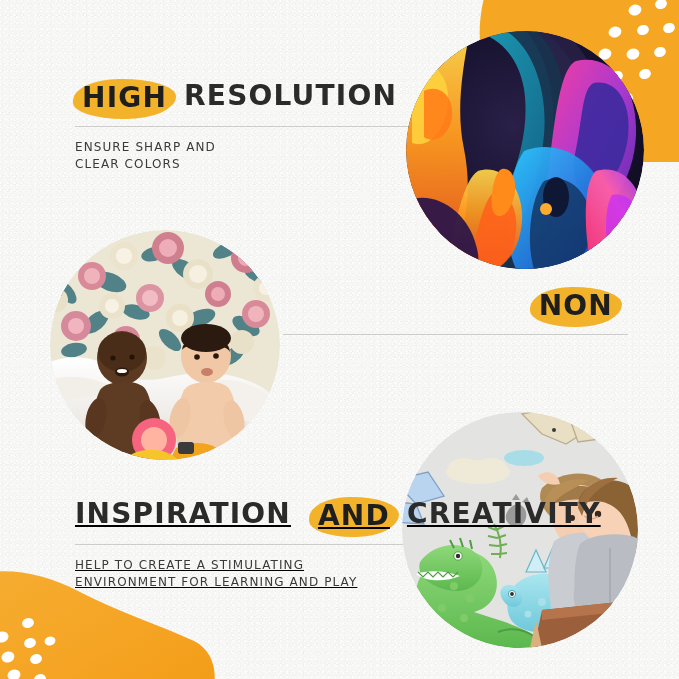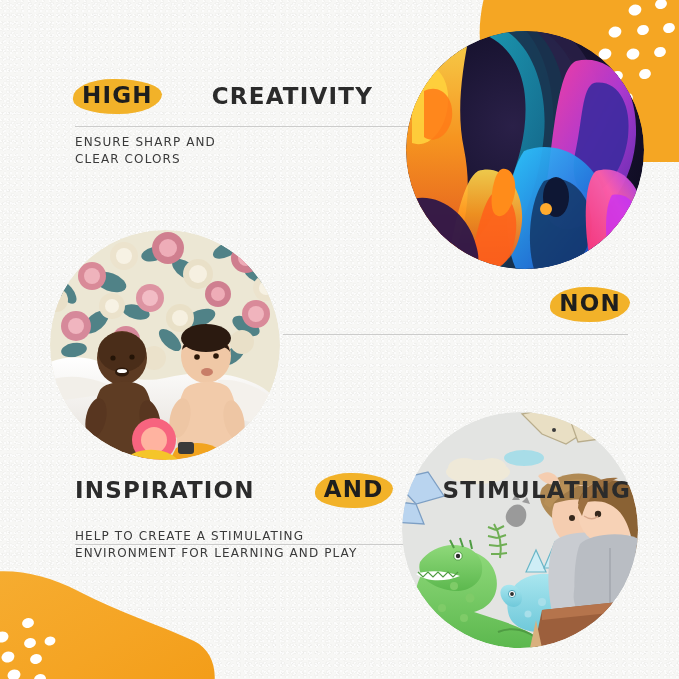--- a/index.html
+++ b/index.html
@@ -42,28 +42,27 @@
     overflow:hidden;
     z-index:4;
   }
   .photo-circle svg{ display:block; width:100%; height:100%; }
 
   
   .feature{ position:absolute; z-index:5; }
   .feature-title{
     font-family:"DejaVu Sans", sans-serif;
     font-weight:700;
-    font-size:23px;
+    font-size:28px;
     letter-spacing:1.2px;
     color:#2b2b2b;
     white-space:nowrap;
     line-height:1;
     display:flex;
-    align-items:center;
-    gap:42px;
+    align-items:flex-start;
   }
   .hl{
     position:relative;
     display:inline-block;
     padding:2px 7px 3px 7px;
     color:#1e1e1e;
     z-index:1;
   }
   .hl::before{
     content:"";
@@ -440,38 +439,38 @@
         <path d="M140,198 L236,188 L236,236 L132,236 Z" fill="#9c5f3c"></path>
         <path d="M140,198 L236,188 L236,198 L140,208 Z" fill="#b5744c"></path>
         <path d="M134,208 L140,236 L128,236 Z" fill="#d9b07e"></path>
       </g>
     </svg>
   </div>
 
   <div class="feature" style="left:75px; top:82px; width:320px;">
     <div class="feature-title">
       <span class="hl">HIGH</span>
-      <span style="margin-left:10px;">CREATIVITY</span>
+      <span style="margin-left:10px;">RESOLUTION</span>
     </div>
     <div class="divider" style="visibility:hidden;"></div>
     <div class="feature-desc">ENSURE SHARP AND
 CLEAR COLORS</div>
   </div>
 
-  <div class="feature align-right" style="left:308px; top:290px; width:320px;">
+  <div class="feature align-right" style="left:300px; top:290px; width:320px;">
     <div class="feature-title">
       <span class="hl">NON</span>
     </div>
     <div class="divider" style="visibility:hidden;"></div>
   </div>
 
-  <div class="feature" style="left:75px; top:476px; width:400px;">
+  <div class="feature" style="left:75px; top:500px; width:400px;text-decoration:underline;">
     <div class="feature-title">
       <span>INSPIRATION</span>
       <span class="hl" style="margin-left:20px;">AND</span>
-      <span style="margin-left:10px;">STIMULATING</span>
+      <span style="margin-left:10px;">CREATIVITY</span>
     </div>
     <div class="divider" style="visibility:hidden;"></div>
     <div class="feature-desc">HELP TO CREATE A STIMULATING
 ENVIRONMENT FOR LEARNING AND PLAY</div>
   </div>
 
 </div>
 
 </body></html>

